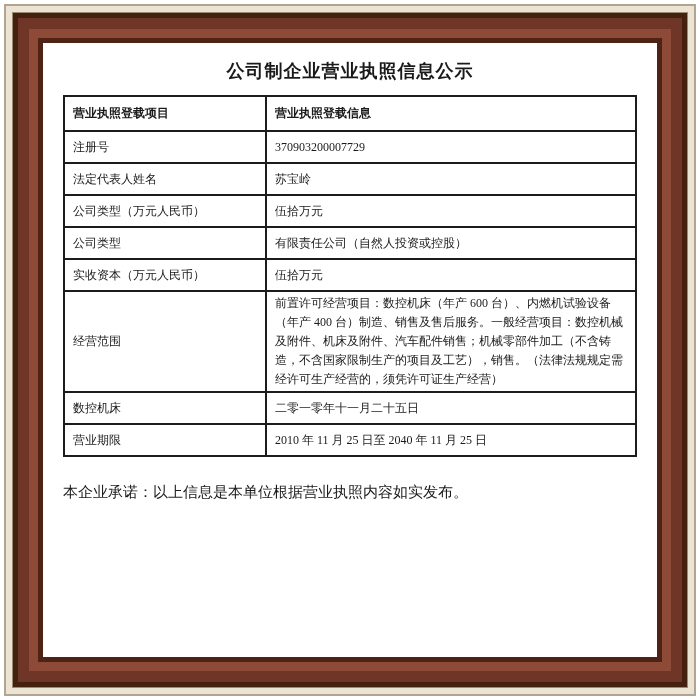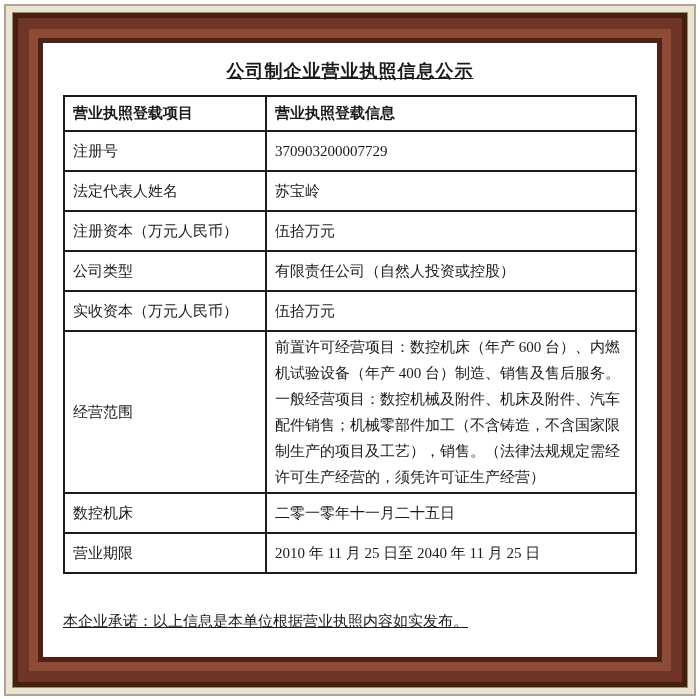--- a/index.html
+++ b/index.html
@@ -35,54 +35,52 @@
     padding: 8px 20px 0 20px;
     overflow: hidden;
   }
 
   .doc-title {
     margin: 8px 0 12px 0;
     text-align: center;
     font-size: 18px;
     font-weight: bold;
     letter-spacing: 1px;
-    text-decoration: underline;
   }
 
   table.license {
     width: 100%;
     border-collapse: collapse;
     table-layout: fixed;
-    font-size: 15px;
+    font-size: 12px;
   }
   table.license th,
   table.license td {
     border: 2px solid #1c1c1c;
     padding: 2px 8px;
-    height: 40px;
+    height: 32px;
     vertical-align: middle;
     text-align: left;
     word-break: break-all;
   }
   table.license th {
     font-weight: bold;
     height: 35px;
   }
   table.license col.c-item { width: 202px; }
   td.value-long {
-    line-height: 26px;
+    line-height: 19px;
     padding-top: 5px;
     padding-bottom: 5px;
   }
 
   .footer {
-    margin-top: 32px;
+    margin-top: 20px;
     font-size: 15px;
     line-height: 30px;
-    text-decoration: underline;
   }
   .footer p { margin: 0; }
 </style>
 </head>
 <body>
 
 <div class="photo">
   <div class="ring f-line1">
     <div class="ring f-mat">
       <div class="ring f-line2">
@@ -109,21 +107,21 @@
                     <tbody>
                       <tr>
                         <td>注册号</td>
                         <td>370903200007729</td>
                       </tr>
                       <tr>
                         <td>法定代表人姓名</td>
                         <td>苏宝岭</td>
                       </tr>
                       <tr>
-                        <td>注册资本（万元人民币）</td>
+                        <td>公司类型（万元人民币）</td>
                         <td>伍拾万元</td>
                       </tr>
                       <tr>
                         <td>公司类型</td>
                         <td>有限责任公司（自然人投资或控股）</td>
                       </tr>
                       <tr>
                         <td>实收资本（万元人民币）</td>
                         <td>伍拾万元</td>
                       </tr>

